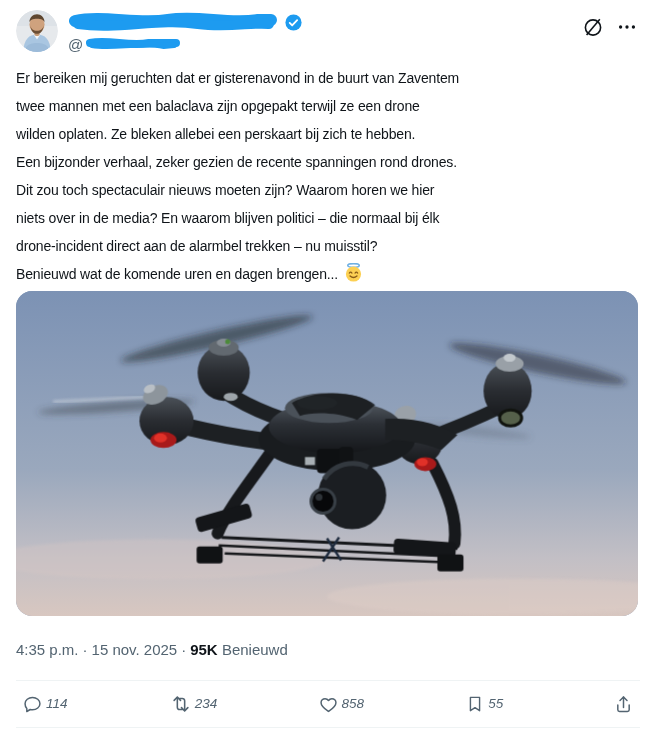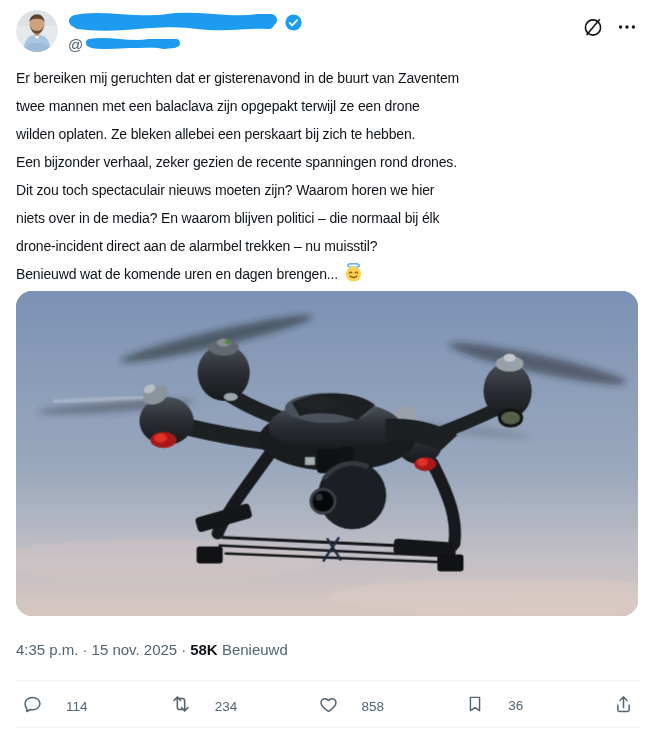--- a/index.html
+++ b/index.html
@@ -25,21 +25,21 @@
   .media{margin-top:3px;width:622px;height:325px;border-radius:16px;overflow:hidden;
          cursor:pointer;background:#8ea2bd;}
   .media svg{display:block;}
   
   .meta{margin-top:24px;font-size:15px;line-height:20px;color:#536471;}
   .meta .sep{margin:0 4px;}
   .views-count{color:#0f1419;font-weight:bold;}
   
   .bar-divider{margin-top:20px;border-top:1px solid #eff3f4;}
   .actions{display:flex;align-items:center;height:46px;border-bottom:1px solid #eff3f4;padding:0 6px;}
-  .action{display:flex;align-items:flex-end;gap:23px;flex:1;color:#536471;cursor:pointer;}
+  .action{display:flex;align-items:center;gap:3px;flex:1;color:#536471;cursor:pointer;font-style:italic;}
   .action.share{flex:0 0 auto;}
   .count{font-size:13.5px;line-height:16px;color:#536471;}
   .aicon{display:block;}
 </style>
 </head>
 <body>
 
 <div class="tweet-card">
 
   <div class="header">
@@ -206,21 +206,21 @@
       <rect x="322" y="156" width="14" height="36" rx="4" fill="#101214"></rect>
       <circle cx="330" cy="190" r="8" fill="#1a1d20"></circle>
       <circle cx="335" cy="204" r="34" fill="#1b1e22"></circle>
       <path d="M307 188 a34 34 0 0 1 44-12" stroke="#394047" stroke-width="5" fill="none" opacity="0.8"></path>
       <circle cx="306" cy="210" r="12" fill="#07080a" stroke="#383f46" stroke-width="3"></circle>
       <circle cx="302" cy="206" r="3.5" fill="#2e3338"></circle>
     </svg>
   </div>
 
   <div class="meta">
-    <span>4:35 p.m.</span><span class="sep">·</span><span>15 nov. 2025</span><span class="sep">·</span><span class="views-count">58K</span> <span>Benieuwd</span>
+    <span>4:35 p.m.</span><span class="sep">·</span><span>15 nov. 2025</span><span class="sep">·</span><span class="views-count">95K</span> <span>Benieuwd</span>
   </div>
 
   <div class="bar-divider"></div>
 
   <div class="actions">
     <div class="action">
       <svg class="aicon" width="21" height="21" viewBox="0 0 24 24">
         <path d="M3.5 11c0-4 3.8-7 8.5-7s8.5 3 8.5 7-3.8 7-8.5 7c-.9 0-1.8-.1-2.6-.3L5.5 20v-3.4C4.3 15.2 3.5 13.2 3.5 11z" fill="none" stroke="#536471" stroke-width="1.7" stroke-linejoin="round"></path>
       </svg>
       <span class="count">114</span>
@@ -242,21 +242,21 @@
       <svg class="aicon" width="21" height="21" viewBox="0 0 24 24">
         <path d="M12 20c-3.2-2.2-8.5-5.6-8.5-10A4.6 4.6 0 0 1 8.1 5.3c1.6 0 3 .8 3.9 2.1a4.7 4.7 0 0 1 3.9-2.1A4.6 4.6 0 0 1 20.5 10c0 4.4-5.3 7.8-8.5 10z" fill="none" stroke="#536471" stroke-width="1.7" stroke-linejoin="round"></path>
       </svg>
       <span class="count">858</span>
     </div>
 
     <div class="action">
       <svg class="aicon" width="20" height="20" viewBox="0 0 24 24">
         <path d="M6.5 4 h11 v16 l-5.5-3.6 L6.5 20 z" fill="none" stroke="#536471" stroke-width="1.7" stroke-linejoin="round"></path>
       </svg>
-      <span class="count">36</span>
+      <span class="count">55</span>
     </div>
 
     <div class="action share">
       <svg class="aicon" width="21" height="21" viewBox="0 0 24 24">
         <g fill="none" stroke="#536471" stroke-width="1.7" stroke-linecap="round" stroke-linejoin="round">
           <path d="M12 15.5 v-12"></path>
           <path d="M8 7.5 l4-4 4 4"></path>
           <path d="M5.5 12.5 v5.5 a2 2 0 0 0 2 2 h9 a2 2 0 0 0 2-2 v-5.5"></path>
         </g>
       </svg>

